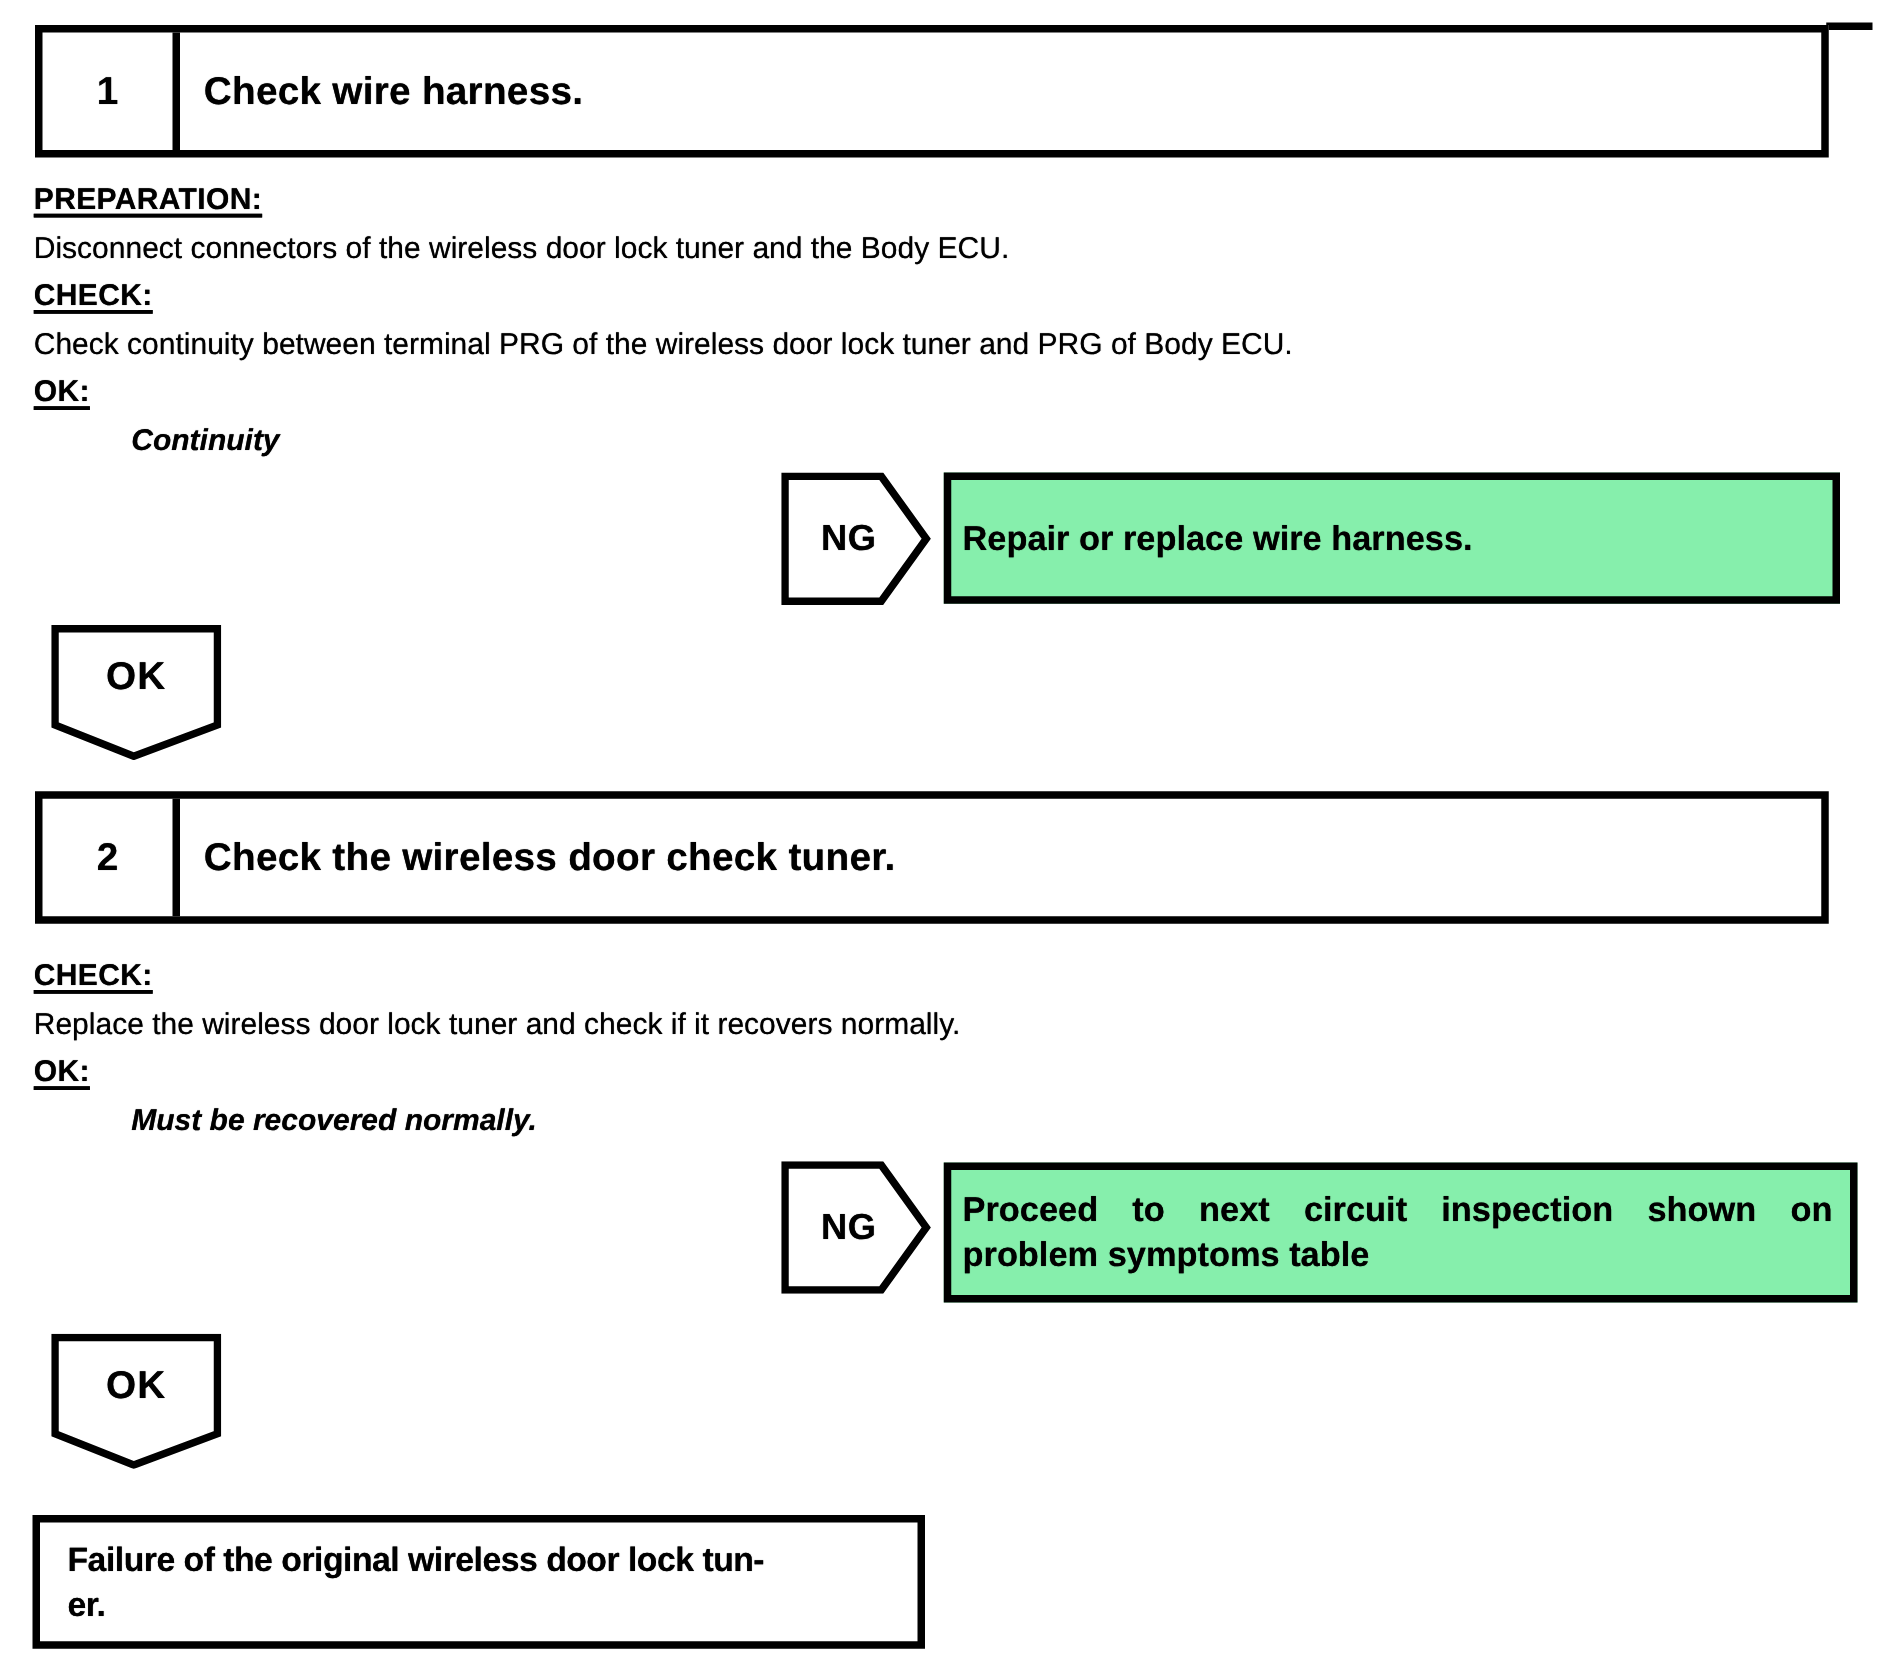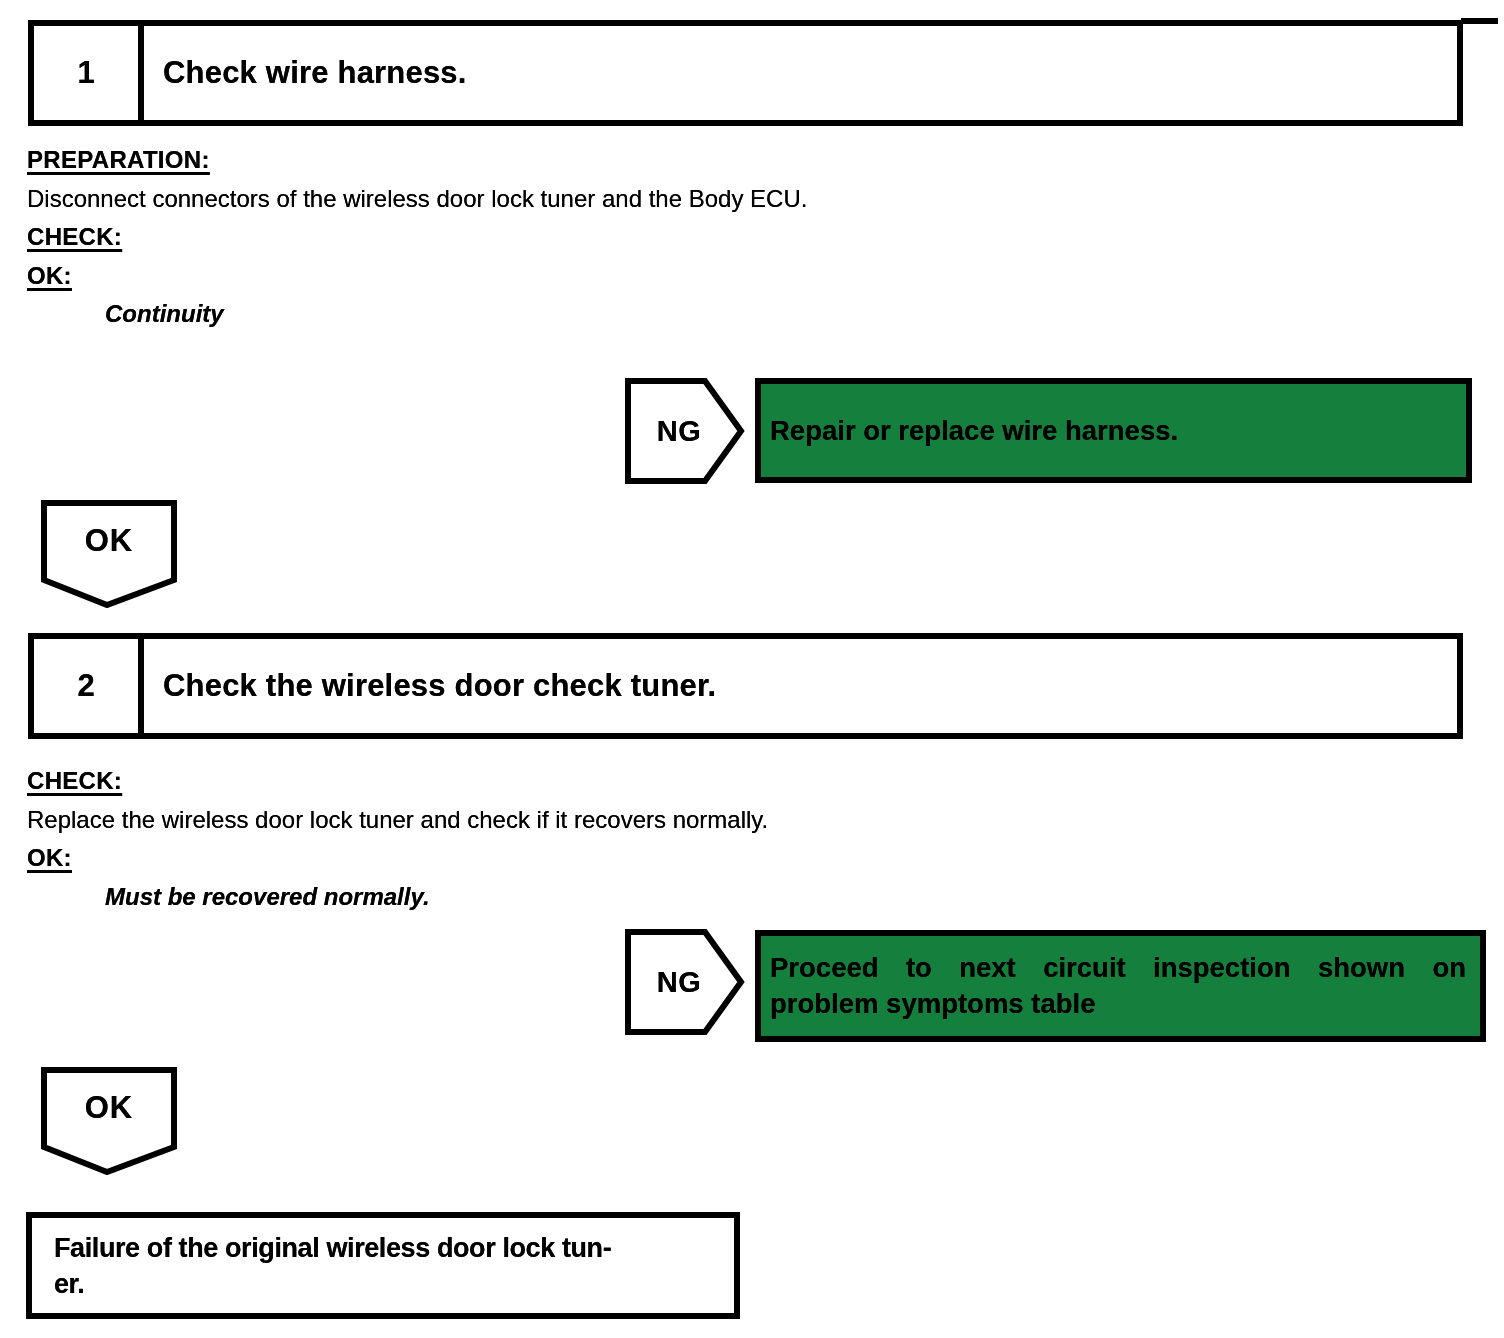--- a/index.html
+++ b/index.html
@@ -103,21 +103,21 @@
     justify-content: center;
     font-size: 29px;
     font-weight: bold;
     letter-spacing: 0.5px;
   }
   .ng-box {
     position: absolute;
     left: 755px;
     width: 696px;            
     border: 6px solid #000;
-    background: #15803d;
+    background: #86efac;
     font-weight: bold;
     display: flex;
     flex-direction: column;
     justify-content: center;
   }
   .ng-box.a1 {
     top: 378px;
     height: 93px;            
     padding-left: 9px;
     font-size: 27.5px;
@@ -186,20 +186,21 @@
 
   <div class="step-box s1">
     <div class="step-num">1</div>
     <div class="step-title">Check wire harness.</div>
   </div>
 
   <div class="tblock b1">
     <div class="tline"><span class="hd">PREPARATION:</span></div>
     <div class="tline">Disconnect connectors of the wireless door lock tuner and the Body ECU.</div>
     <div class="tline"><span class="hd">CHECK:</span></div>
+    <div class="tline">Check continuity between terminal PRG of the wireless door lock tuner and PRG of Body ECU.</div>
     <div class="tline"><span class="hd">OK:</span></div>
     <div class="tline spec">Continuity</div>
   </div>
 
   <div class="ng-shape n1">
     <svg width="120" height="106" viewBox="0 0 120 106">
       <polygon points="3,3 80,3 116,53 80,103 3,103" fill="#ffffff" stroke="#000000" stroke-width="6"></polygon>
     </svg>
     <div class="ng-label">NG</div>
   </div>

